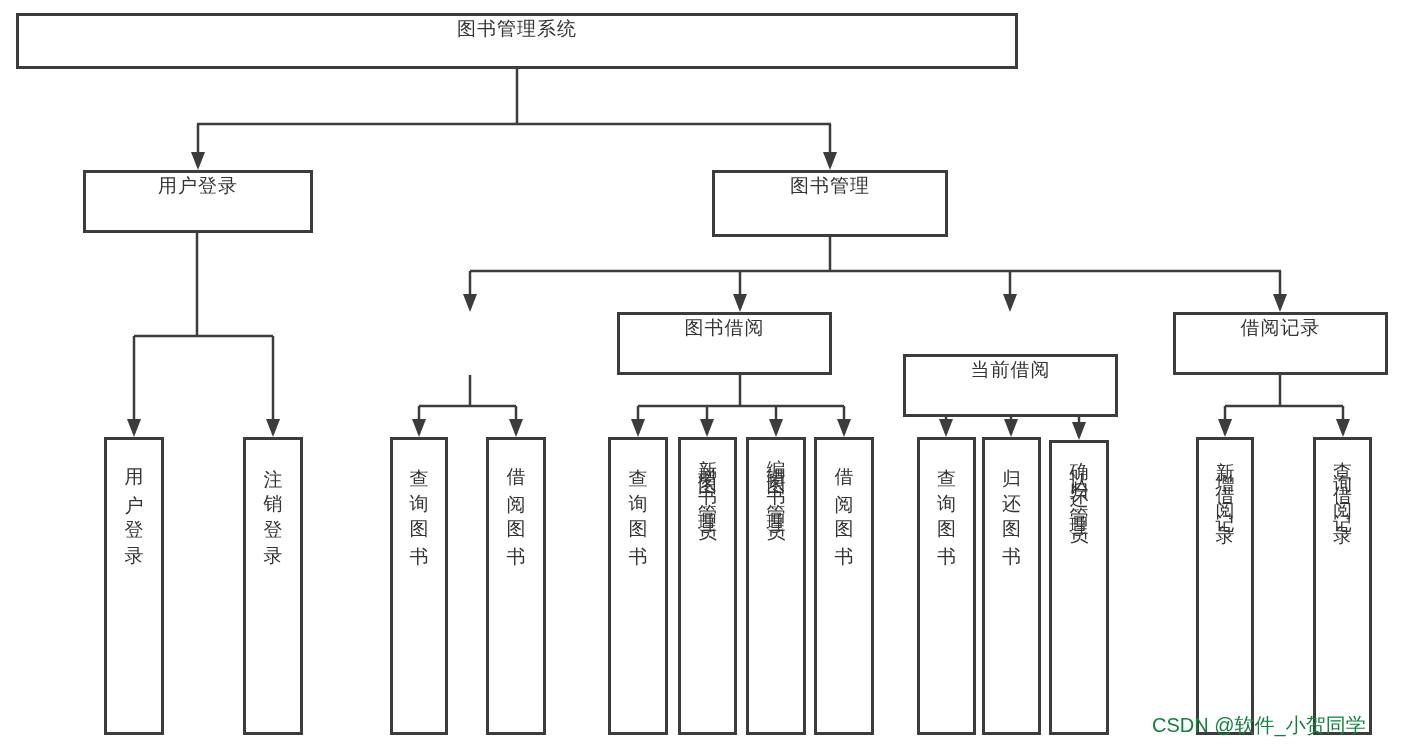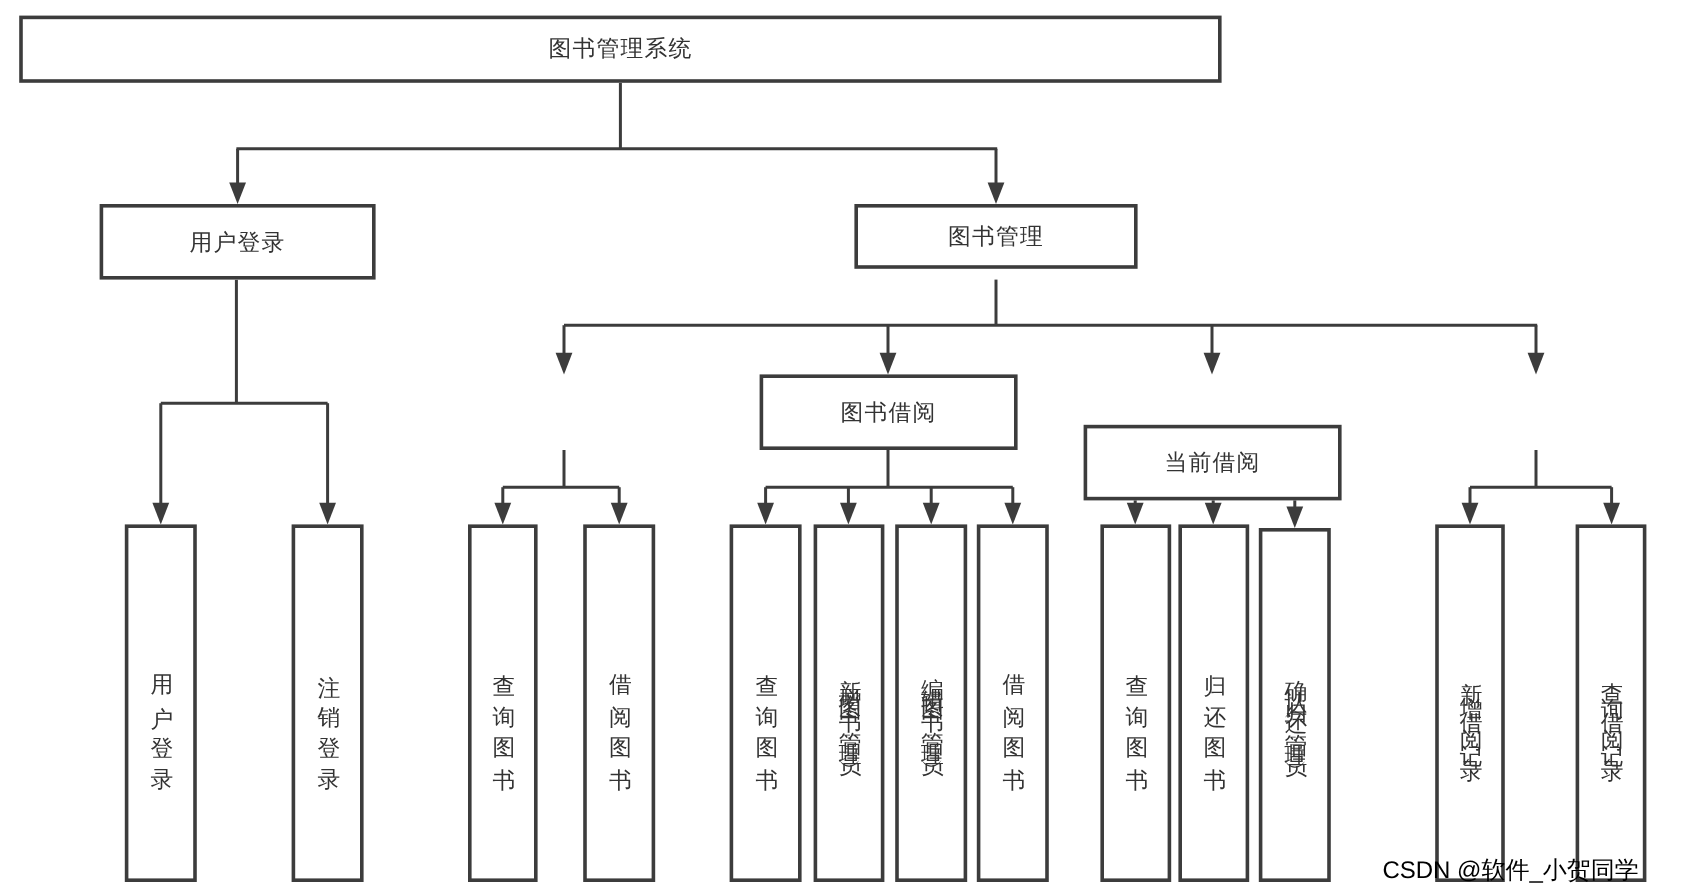--- a/index.html
+++ b/index.html
@@ -18,21 +18,20 @@
   .wires {
     position: absolute;
     left: 0; top: 0;
     width: 1405px; height: 747px;
   }
   .node {
     position: absolute;
     border: 3px solid #3c3c3c;
     background: #ffffff;
     display: flex;
-    align-items: center;
     justify-content: center;
   }
   .h-label {
     font-size: 19px;
     letter-spacing: 1px;
     color: #333333;
     white-space: nowrap;
   }
   .v-label {
     writing-mode: vertical-rl;
@@ -41,24 +40,24 @@
     color: #333333;
     white-space: nowrap;
   }
   .sp-wide  { letter-spacing: 26px; transform: translateY(13px); }
   .sp-mid   { letter-spacing: 13px; transform: translateY(6px); }
   .sp-tight { letter-spacing: 9px;  transform: translateY(4px); }
 
   
   .root-box   { left: 16px;  top: 13px;  width: 1002px; height: 56px; }
   .n-login    { left: 83px;  top: 170px; width: 230px;  height: 63px; }
-  .n-bookmgmt { left: 712px; top: 170px; width: 236px;  height: 54px; }
+  .n-bookmgmt { left: 712px; top: 170px; width: 236px;  height: 67px; }
   .lvl3       { top: 312px;  width: 215px; height: 63px; }
   .n-newbook  { left: 363px; }
-  .n-borrow   { left: 633px; }
+  .n-borrow   { left: 617px; }
   .n-current  { left: 903px; margin-top: 42px; }
   .n-records  { left: 1173px; }
   .leaf       { top: 437px;  height: 298px; }
   .lf-1  { left: 104px;  width: 60px; }
   .lf-2  { left: 243px;  width: 60px; }
   .lf-3  { left: 390px;  width: 58px; }
   .lf-4  { left: 486px;  width: 60px; }
   .lf-5  { left: 608px;  width: 60px; }
   .lf-6  { left: 678px;  width: 59px; }
   .lf-7  { left: 746px;  width: 60px; }
@@ -67,21 +66,21 @@
   .lf-10 { left: 982px;  width: 59px; }
   .lf-11 { left: 1049px; width: 60px; top: 440px; height: 295px; }
   .lf-12 { left: 1196px; width: 58px; }
   .lf-13 { left: 1313px; width: 59px; }
 
   .watermark {
     position: absolute;
     left: 1152px;
     top: 712px;
     font-size: 20px;
-    color: #000000;
+    color: #15803d;
     white-space: nowrap;
     z-index: 5;
   }
 </style>
 </head>
 <body>
 
 <div class="canvas">
 
   <svg class="wires" viewBox="0 0 1405 747" xmlns="http://www.w3.org/2000/svg">
@@ -160,20 +159,23 @@
   <div class="node n-bookmgmt">
     <span class="h-label">图书管理</span>
   </div>
 
   <div class="node lvl3 n-borrow">
     <span class="h-label">图书借阅</span>
   </div>
   <div class="node lvl3 n-current">
     <span class="h-label">当前借阅</span>
   </div>
+  <div class="node lvl3 n-records">
+    <span class="h-label">借阅记录</span>
+  </div>
 
   <div class="node leaf lf-1">
     <span class="v-label sp-wide">用户登录</span>
   </div>
   <div class="node leaf lf-2">
     <span class="v-label sp-wide">注销登录</span>
   </div>
 
   <div class="node leaf lf-3">
     <span class="v-label sp-wide">查询图书</span>

